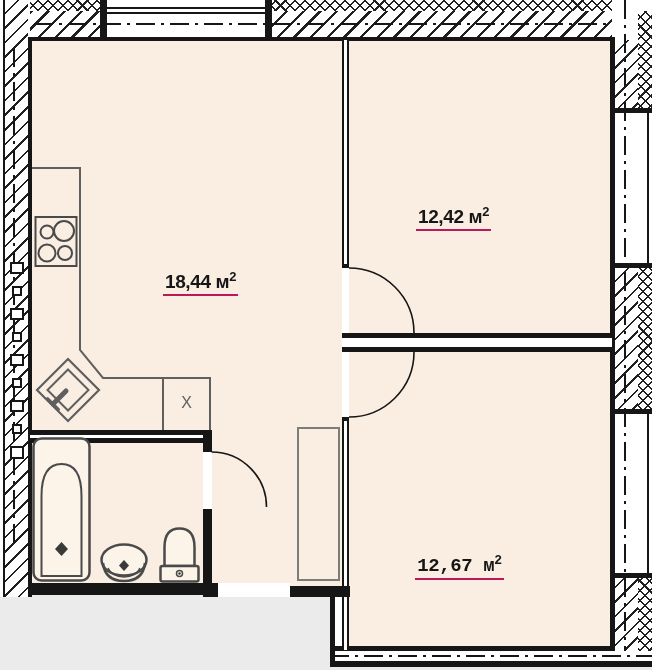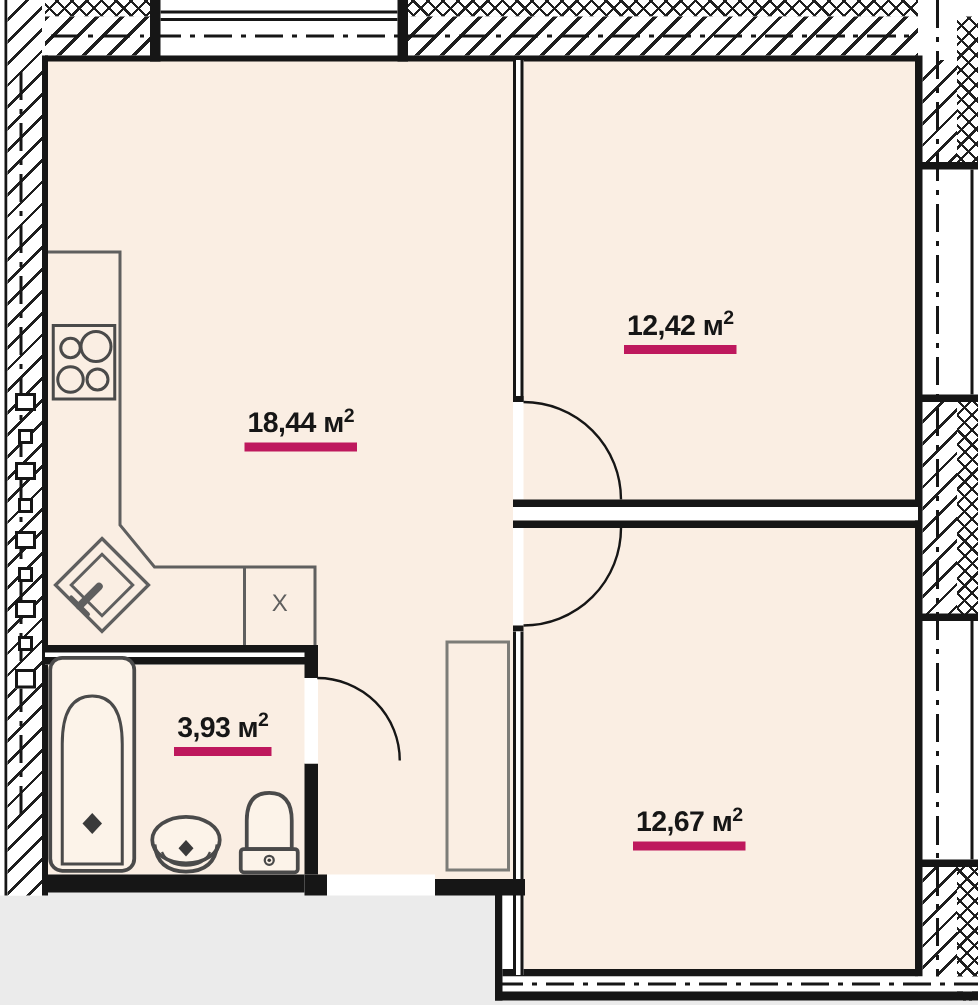--- a/index.html
+++ b/index.html
@@ -16,21 +16,21 @@
   .hatch-big{background-color:#ffffff;
          background-image:repeating-linear-gradient(135deg,transparent 0 9.5px,#1f1f1f 9.5px 11.8px);}
   .xhatch{background-color:#ffffff;
          background-image:repeating-linear-gradient(45deg,transparent 0 5.5px,#1f1f1f 5.5px 7px),
                           repeating-linear-gradient(135deg,transparent 0 5.5px,#1f1f1f 5.5px 7px);}
   .ddh{background:repeating-linear-gradient(90deg,#161616 0 19px,transparent 19px 25px,#161616 25px 28px,transparent 28px 34px);}
   .ddv{background:repeating-linear-gradient(180deg,#161616 0 19px,transparent 19px 25px,#161616 25px 28px,transparent 28px 34px);}
   .vent{position:absolute;background:#ffffff;border:2px solid #161616;box-sizing:border-box;}
   .wardrobe{position:absolute;border:2px solid #7c7c78;box-sizing:border-box;}
   .label{position:absolute;color:#161616;font-weight:700;font-size:19px;letter-spacing:-0.4px;text-align:center;}
-  .label .inner{display:inline-block;border-bottom:6px solid #be185d;padding:0 2px 1px;white-space:nowrap;}
+  .label .inner{display:inline-block;border-bottom:2px solid #be185d;padding:0 2px 1px;white-space:nowrap;}
   .label sup{font-size:13px;}
   .xcell{position:absolute;color:#5f5f5f;font-size:16px;font-weight:400;text-align:center;}
   svg{position:absolute;left:0;top:0;}
 </style>
 </head>
 <body>
 
 <div class="plan">
 
   <div class="abs cream" style="left:30px;top:40px;width:582px;height:390px;"></div>
@@ -171,20 +171,17 @@
   <div class="xcell" style="left:163px;top:394px;width:47px;">
     <span>X</span>
   </div>
 
   <div class="label" style="left:128px;top:269px;width:145px;">
     <span class="inner"><span>18,44 м</span><sup>2</sup></span>
   </div>
   <div class="label" style="left:381px;top:204px;width:145px;">
     <span class="inner"><span>12,42 м</span><sup>2</sup></span>
   </div>
-  <div class="label" style="left:387px;top:535px;width:145px;">
+  <div class="label" style="left:387px;top:553px;width:145px;font-family:Liberation Mono, monospace;">
     <span class="inner"><span>12,67 м</span><sup>2</sup></span>
-  </div>
-  <div class="label" style="left:76px;top:472px;width:145px;">
-    <span class="inner"><span>3,93 м</span><sup>2</sup></span>
   </div>
 
 </div>
 
 </body></html>

